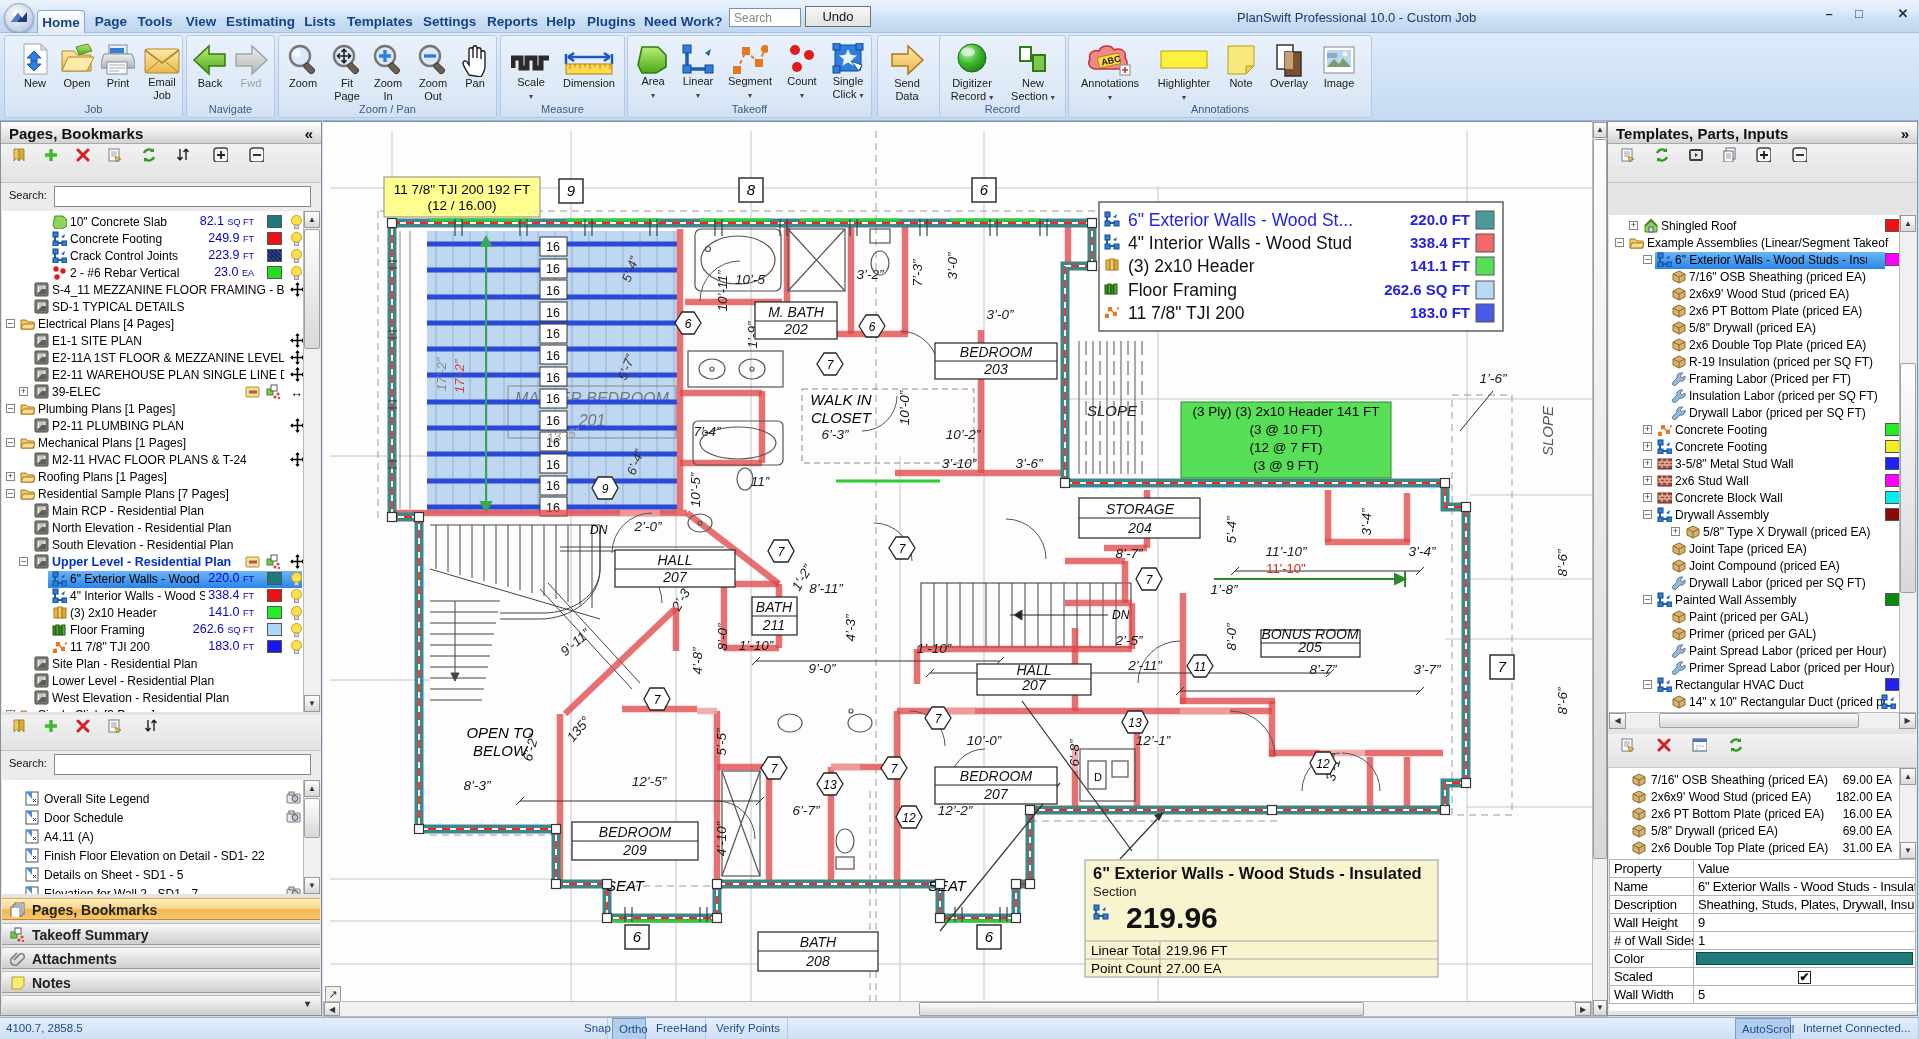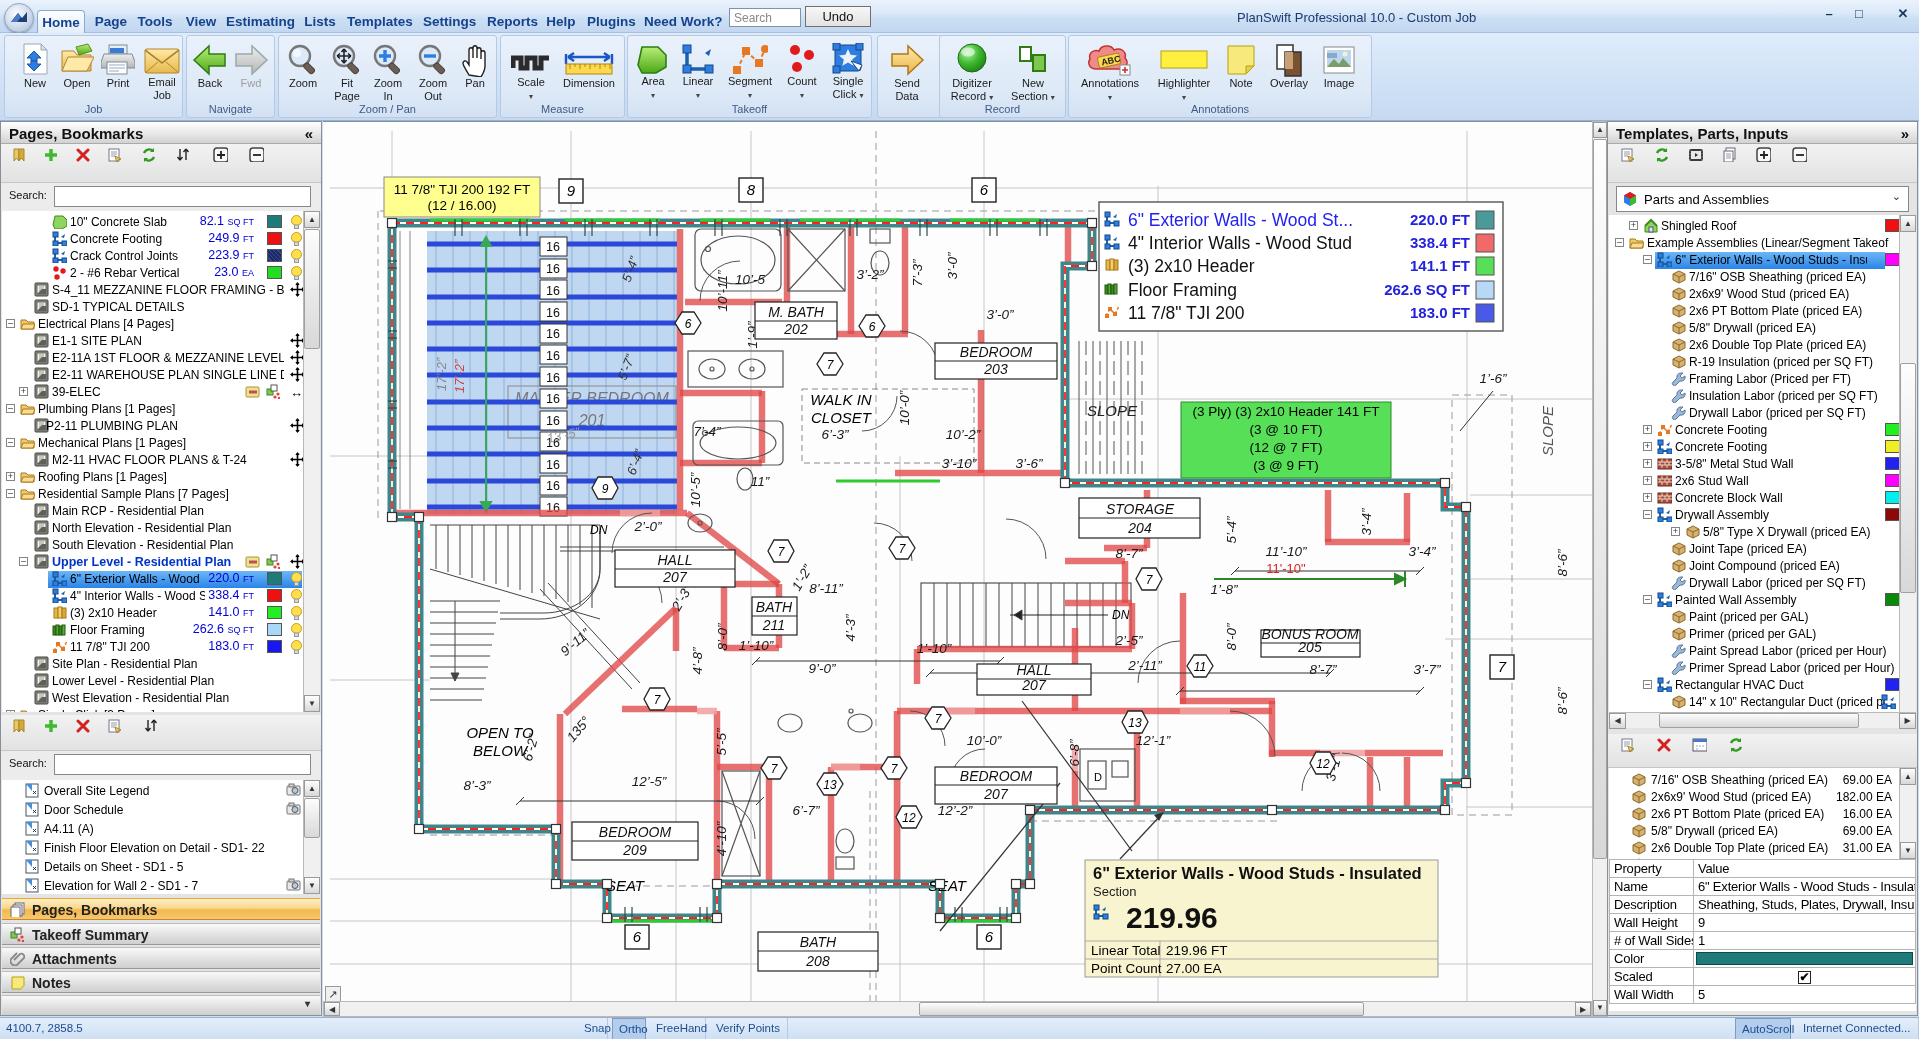--- a/index.html
+++ b/index.html
@@ -584,21 +584,21 @@
             <span class="eb" style="left:4px">–</span>
             <svg class="i16" style="left:18px">
               <use href="#s-folder"></use>
             </svg>
             <span class="tx" style="left:36px">Plumbing Plans [1 Pages]</span>
           </div>
 <div class="trow">
             <svg class="i16" style="left:32px">
               <use href="#s-page"></use>
             </svg>
-            <span class="tx" style="left:44px">P2-11 PLUMBING PLAN</span>
+            <span class="tx" style="left:50px">P2-11 PLUMBING PLAN</span>
             <svg class="i16" style="left:288px">
               <use href="#s-cross"></use>
             </svg>
           </div>
 <div class="trow">
             <span class="eb" style="left:4px">–</span>
             <svg class="i16" style="left:18px">
               <use href="#s-folder"></use>
             </svg>
             <span class="tx" style="left:36px">Mechanical Plans [1 Pages]</span>
@@ -763,21 +763,21 @@
         </svg>
       <svg class="i16 tbtn" style="left:142px">
           <use href="#s-sort"></use>
         </svg>
     </div>
     <div class="srow" style="top:629px;height:29px">
         <span class="lbl">Search:</span>
         <span class="inp"></span>
       </div>
     <div class="treebox" style="top:658px;height:114px" id="llist">
-        <div style="padding-top:2px">
+        <div style="padding-top:10px">
           <div class="trow" style="height:19px">
             <svg class="i16" style="left:22px;top:1px">
               <use href="#s-bpage"></use>
             </svg>
             <span class="tx" style="left:42px;top:2px">Overall Site Legend</span>
             <svg class="i16" style="left:284px">
               <use href="#s-cam"></use>
             </svg>
           </div>
 <div class="trow" style="height:19px">
@@ -1443,28 +1443,20 @@
       <svg class="i16 tbtn" style="left:114px">
           <use href="#s-copy"></use>
         </svg>
       <svg class="i16 tbtn" style="left:148px">
           <use href="#s-plusbig"></use>
         </svg>
       <svg class="i16 tbtn" style="left:184px">
           <use href="#s-minusbig"></use>
         </svg>
     </div>
-    <div class="srow" style="top:61px;height:32px;background:#e4e4e4">
-      <span style="position:absolute;left:8px;top:3px;right:8px;height:26px;background:#fff;border:1px solid #888"></span>
-      <svg class="i16" style="left:14px;top:8px">
-          <use href="#s-cube"></use>
-        </svg>
-      <span style="position:absolute;left:36px;top:9px;font-size:13px">Parts and Assemblies</span>
-      <span style="position:absolute;right:16px;top:7px;font-size:11px;color:#333">⌄</span>
-    </div>
     <div class="treebox" style="top:93px;height:497px" id="rtree">
         <div style="padding-top:3px">
           <div class="trow">
             <span class="eb" style="left:20px">+</span>
             <svg class="i16" style="left:34px">
               <use href="#s-house"></use>
             </svg>
             <span class="tx" style="left:52px">Shingled Roof</span>
             <span class="swatch" style="left:276px;width:17px;background:#ee1111"></span>
           </div>

